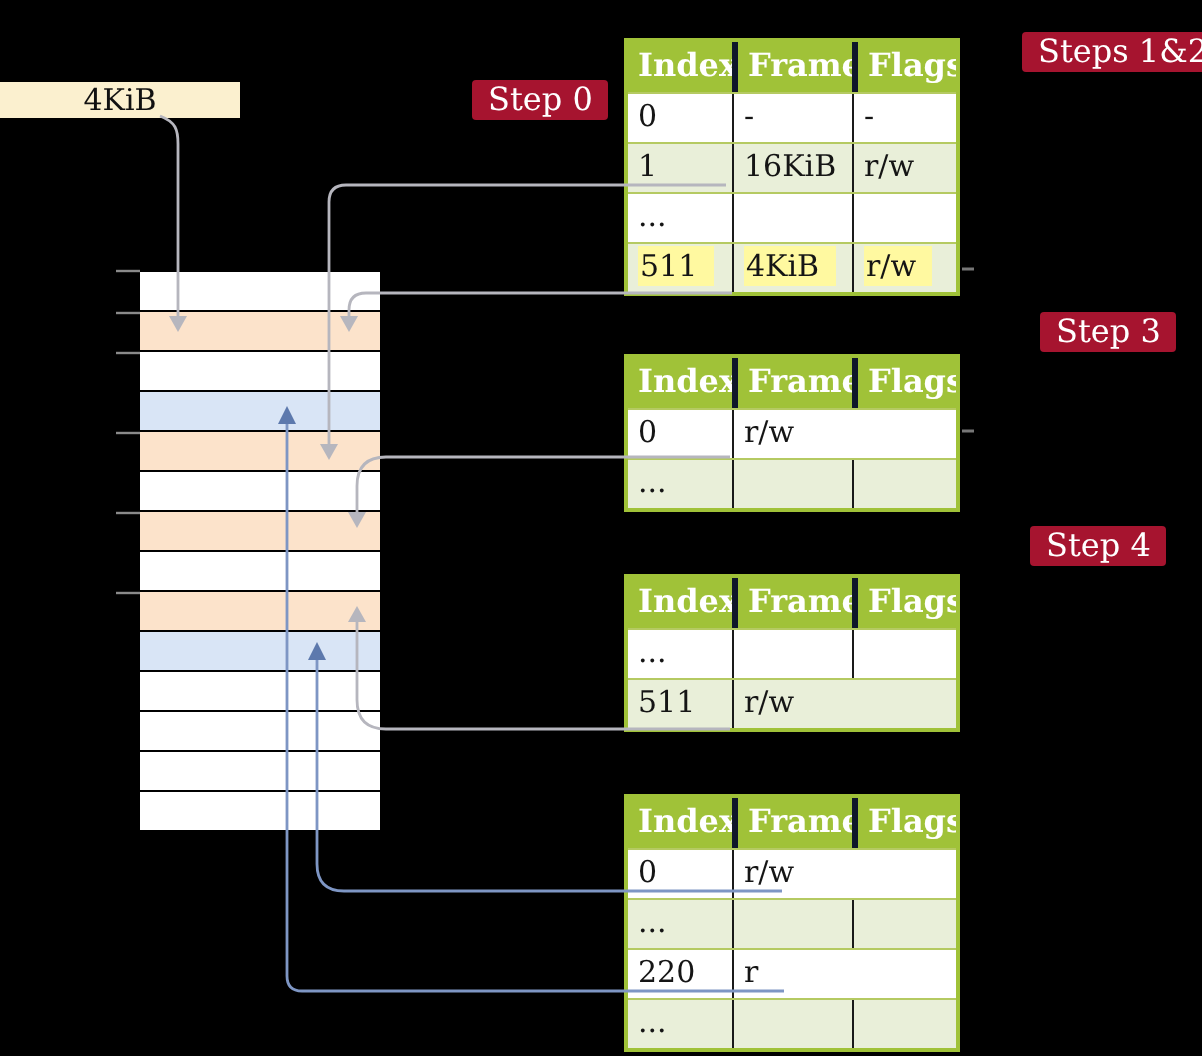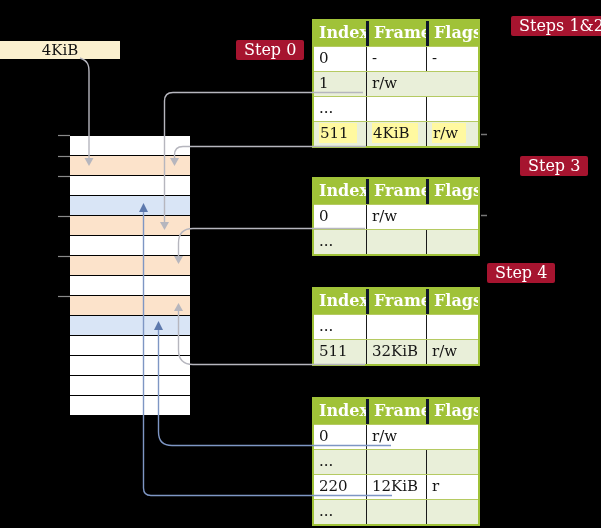--- a/index.html
+++ b/index.html
@@ -16,21 +16,21 @@
   }
   
   .step-label{
     position:absolute; background:var(--step-label-bg); color:var(--step-label-text);
     font-size:16px; line-height:19px; padding:0 8px 1px 8px; border-radius:2px;
     white-space:nowrap;
   }
   #step0  {left:188px; top:40px;margin-left:48px;}
   #steps12{left:511px; top:16px;}
   #step3  {left:520px; top:156px;text-align:right;}
-  #step4  {left:487px; top:263px;}
+  #step4  {left:515px; top:263px;}
   
   #memcol{position:absolute; left:70px; top:136px; width:120px;}
   .mrow{height:19px; margin-bottom:1px;}
   .mrow.white {background:var(--memory-page-white);}
   .mrow.orange{background:var(--memory-page-orange);}
   .mrow.blue  {background:var(--memory-page-blue);}
   
   .ptable{
     position:absolute; left:312px; width:168px; box-sizing:border-box;
     border:2px solid var(--table-border); background:#fff; font-size:15px; color:#151515;
@@ -88,20 +88,21 @@
         <div class="cell">Frame</div>
         <div class="cell">Flags</div>
       </div>
       <div class="brow">
         <div class="cell">0</div>
         <div class="cell">-</div>
         <div class="cell">-</div>
       </div>
       <div class="brow shaded">
         <div class="cell">1</div>
+        <div class="cell">16KiB</div>
         <div class="cell">r/w</div>
       </div>
       <div class="brow">
         <div class="cell">...</div>
         <div class="cell"></div>
         <div class="cell"></div>
       </div>
       <div class="brow shaded">
         <div class="cell"><span class="hl">511</span></div>
         <div class="cell"><span class="hl">4KiB</span></div>
@@ -130,42 +131,40 @@
         <div class="cell">Frame</div>
         <div class="cell">Flags</div>
       </div>
       <div class="brow">
         <div class="cell">...</div>
         <div class="cell"></div>
         <div class="cell"></div>
       </div>
       <div class="brow shaded">
         <div class="cell">511</div>
-        <div class="cell">32KiB</div>
         <div class="cell">r/w</div>
       </div>
     </div>
   <div class="ptable" id="table3">
       <div class="hrow">
         <div class="cell">Index</div>
         <div class="cell">Frame</div>
         <div class="cell">Flags</div>
       </div>
       <div class="brow">
         <div class="cell">0</div>
         <div class="cell">r/w</div>
       </div>
       <div class="brow shaded">
         <div class="cell">...</div>
         <div class="cell"></div>
         <div class="cell"></div>
       </div>
       <div class="brow">
         <div class="cell">220</div>
-        <div class="cell">12KiB</div>
         <div class="cell">r</div>
       </div>
       <div class="brow shaded">
         <div class="cell">...</div>
         <div class="cell"></div>
         <div class="cell"></div>
       </div>
     </div>
 
   <svg id="overlay" width="601" height="528" viewBox="0 0 601 528">

